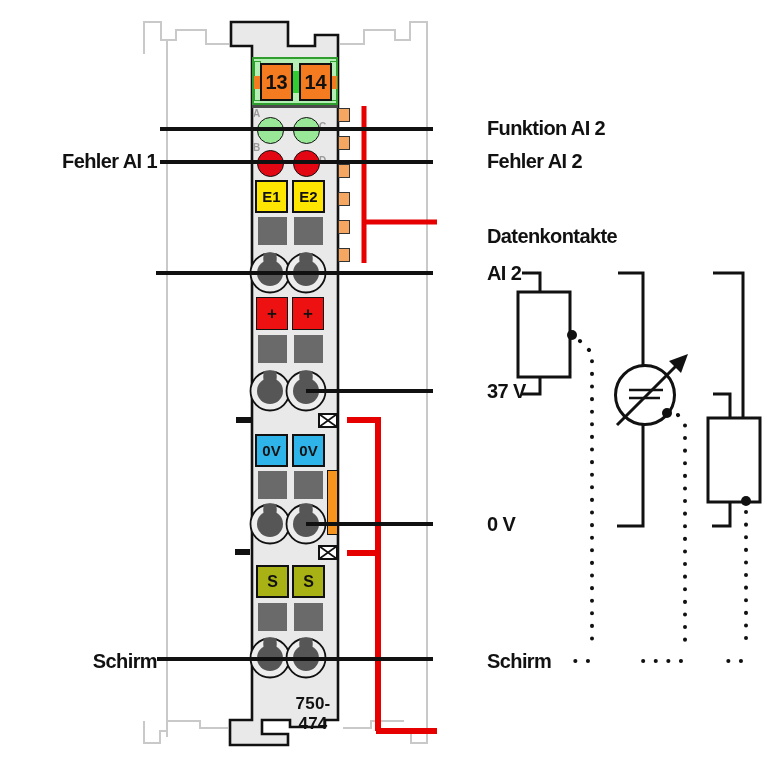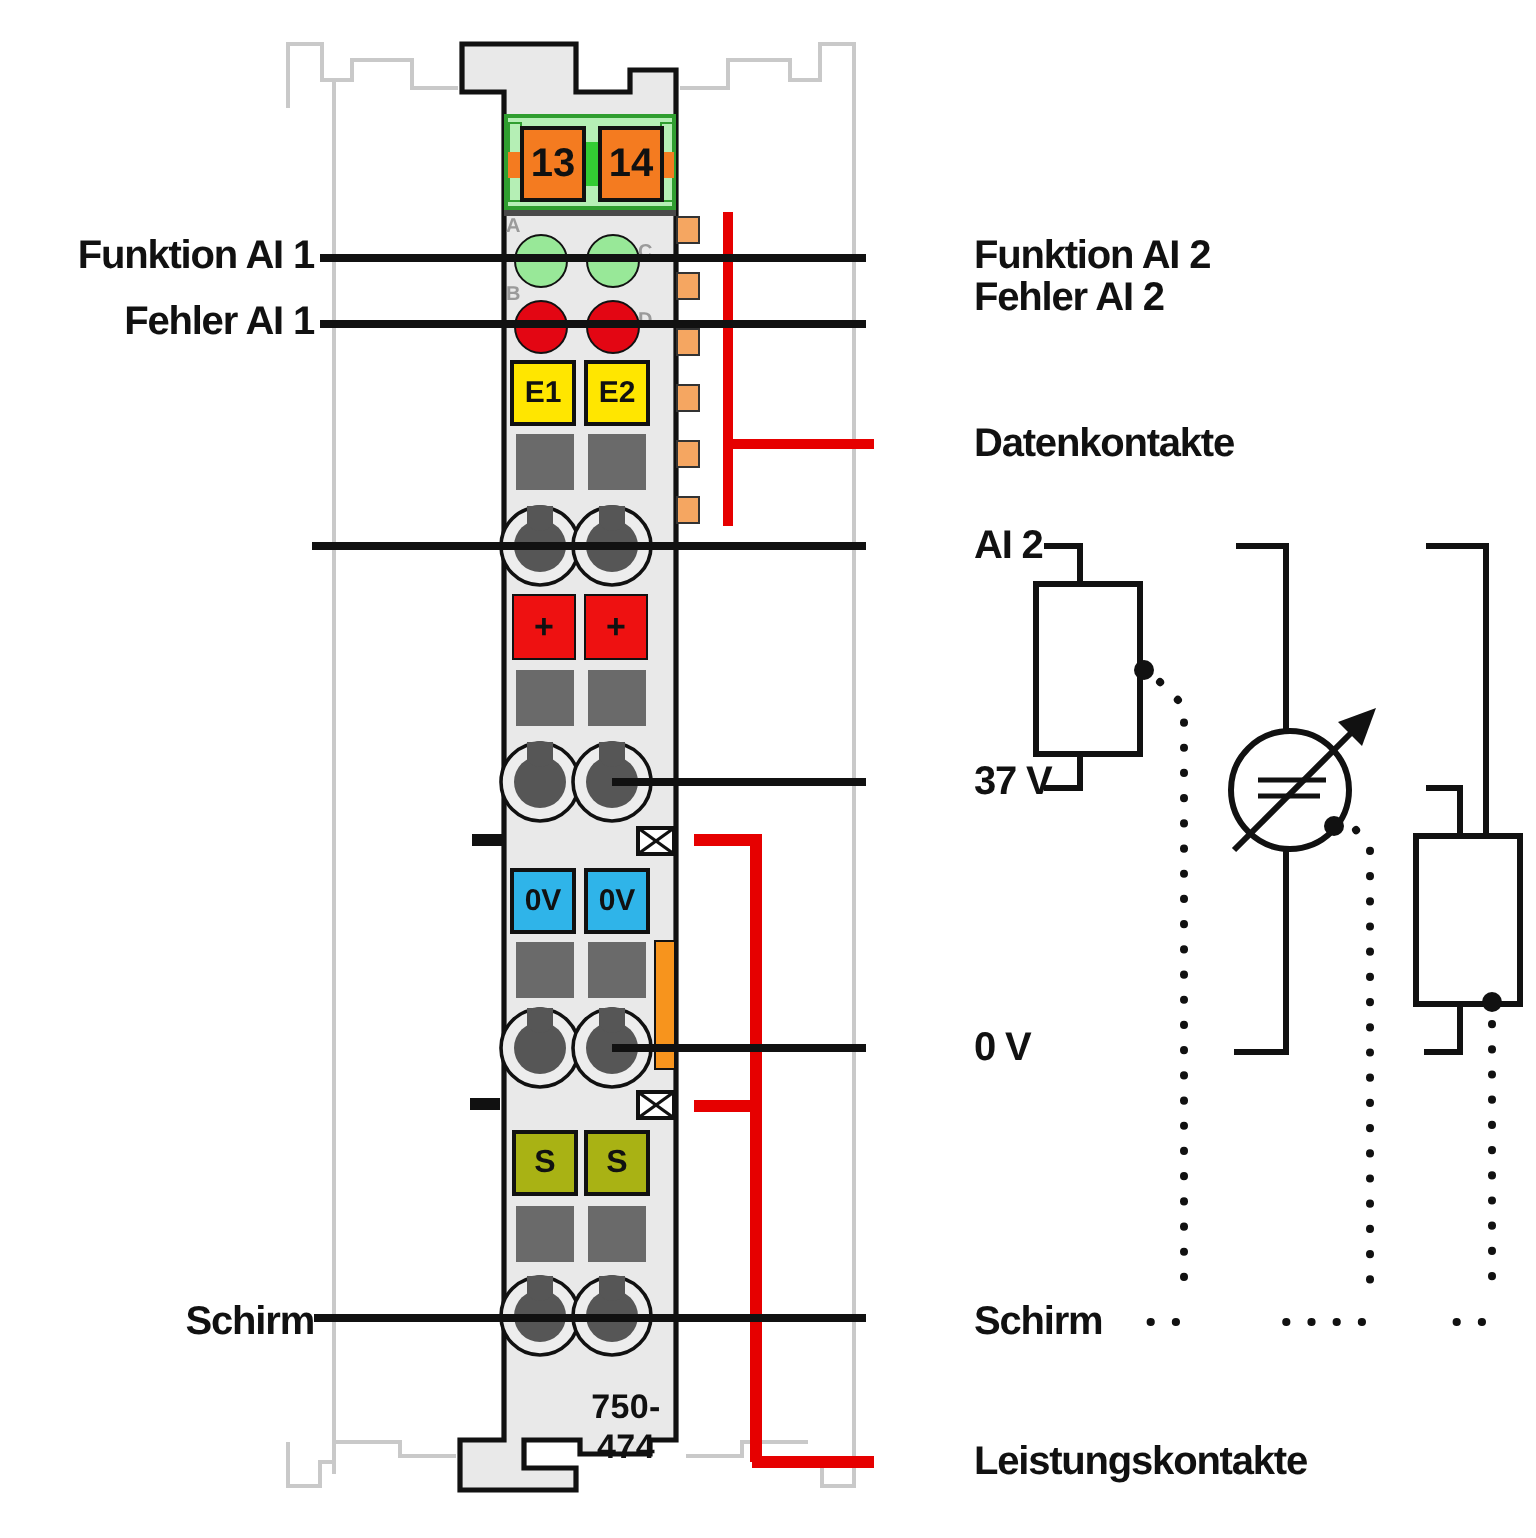--- a/index.html
+++ b/index.html
@@ -241,26 +241,24 @@
         <path class="dotline" d="M580,341 L592,353 L592,650"></path>
         <path class="dotline" d="M588,661 H570"></path>
         <path class="dotline" d="M678,415 L685,425 L685,650"></path>
         <path class="dotline" d="M681,661 H633"></path>
         <path class="dotline" d="M746,512 V650"></path>
         <path class="dotline" d="M741,661 H719"></path>
       </g>
     </g>
   </svg>
 
-  <div class="lbl lbl-left" style="top:115px;">Funktion AI 1</div>
   <div class="lbl lbl-left" style="top:148px;">Fehler AI 1</div>
   <div class="lbl lbl-left" style="top:648px;">Schirm</div>
 
   <div class="lbl lbl-right" style="top:115px;">Funktion AI 2</div>
-  <div class="lbl lbl-right" style="top:136px;">Fehler AI 2</div>
-  <div class="lbl lbl-right" style="top:209px;">Datenkontakte</div>
+  <div class="lbl lbl-right" style="top:148px;">Fehler AI 2</div>
+  <div class="lbl lbl-right" style="top:223px;">Datenkontakte</div>
   <div class="lbl lbl-right" style="top:260px;">AI 2</div>
   <div class="lbl lbl-right" style="top:378px;">37 V</div>
   <div class="lbl lbl-right" style="top:511px;">0 V</div>
   <div class="lbl lbl-right" style="top:648px;">Schirm</div>
-  <div class="lbl lbl-right" style="top:718px;">Leistungskontakte</div>
 
 </div>
 
 </body></html>

